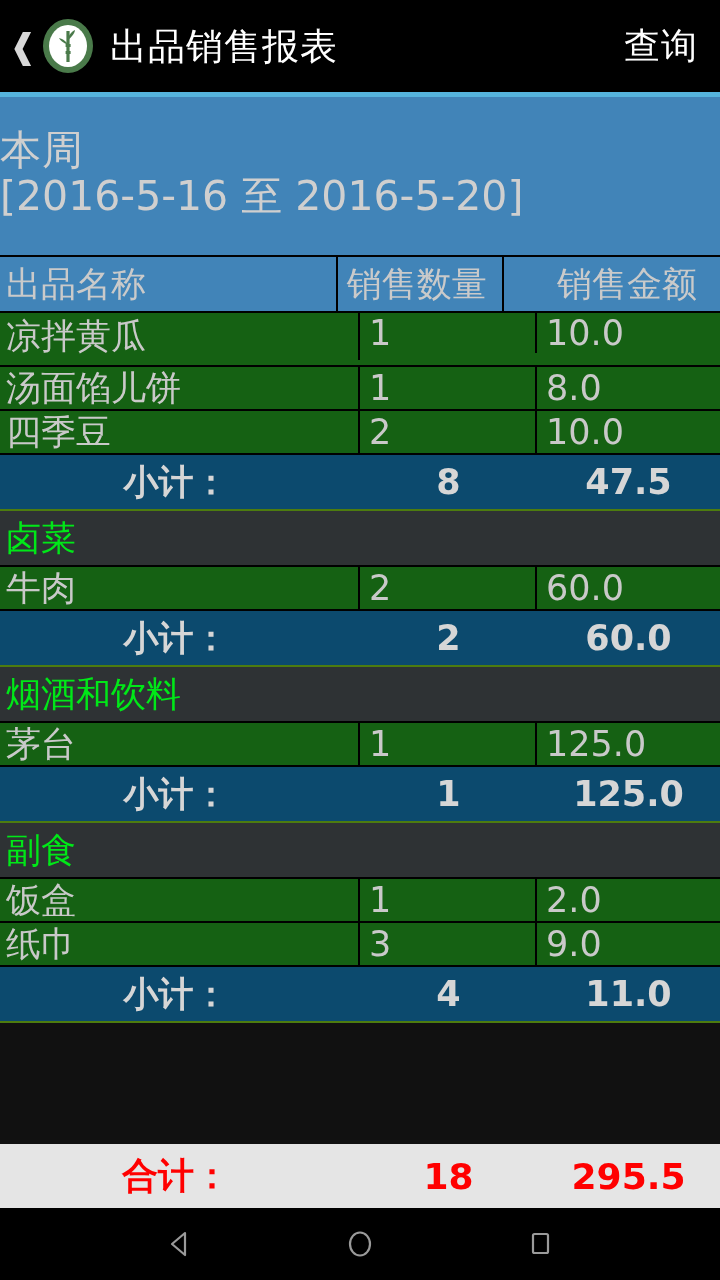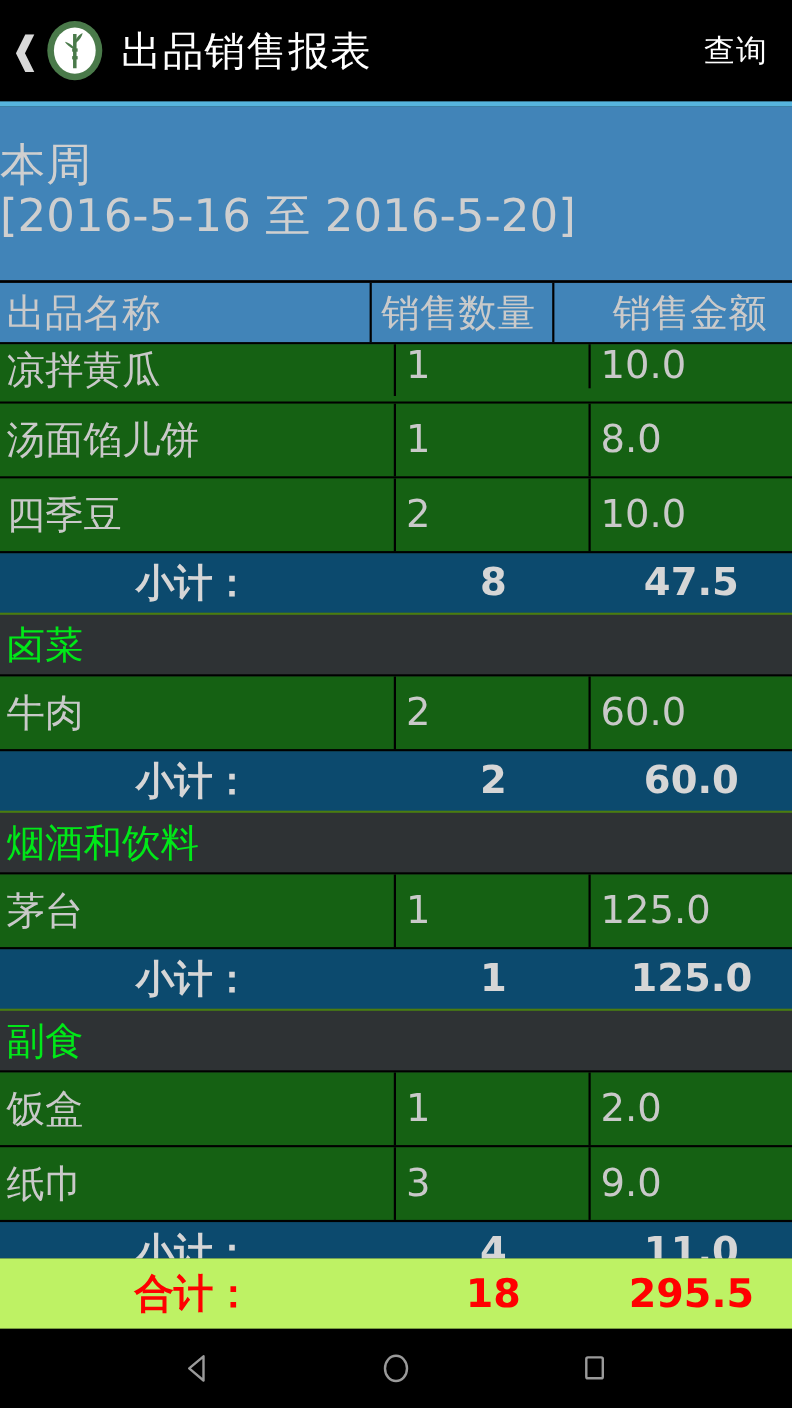--- a/index.html
+++ b/index.html
@@ -63,21 +63,21 @@
     flex: 0 0 auto;
   }
   .action-btn {
     position: absolute;
     right: 22px;
     top: 0;
     height: 92px;
     display: flex;
     align-items: center;
     color: #ffffff;
-    font-size: 28px;
+    font-size: 36px;
     letter-spacing: 1px;
   }
   .accent-line {
     height: 5px;
     background: #56b4dd;
     flex: 0 0 auto;
   }
 
   
   .period-banner {
@@ -139,21 +139,21 @@
   .row.header .cell {
     color: #cacaca;
     font-size: 35px;
     border-right: 2px solid #000;
   }
   .row.header .cell:last-child { border-right: none; margin-left: 44px; }
 
   
   .row.data {
     background: #156113;
-    height: 68px;
+    height: 44px;
     border-bottom: 2px solid #000;
   }
   .row.data.clipped { height: 54px; align-items: flex-start; }
   .row.data .cell {
     color: #c9c9c9;
     font-size: 35px;
     border-right: 2px solid #000;
   }
   .row.data .cell:last-child { border-right: none; }
 
@@ -181,21 +181,21 @@
     color: #d6d6d6;
     font-size: 35px;
     font-weight: bold;
     justify-content: center;
     padding-left: 0;
   }
   .row.subtotal .c-name { justify-content: center; padding-right: 8px; }
 
   
   .row.total {
-    background: #bef264;
+    background: #e5e5e5;
     height: 64px;
     flex: 0 0 auto;
   }
   .row.total .cell {
     color: #ff0000;
     font-size: 36px;
     font-weight: bold;
     justify-content: center;
     padding-left: 0;
   }

